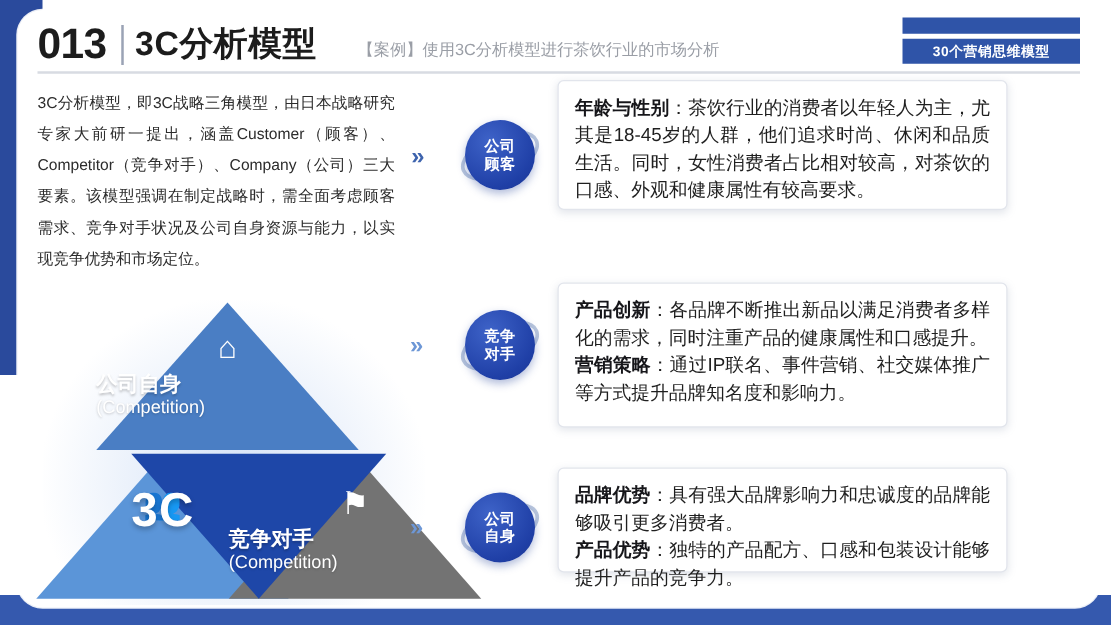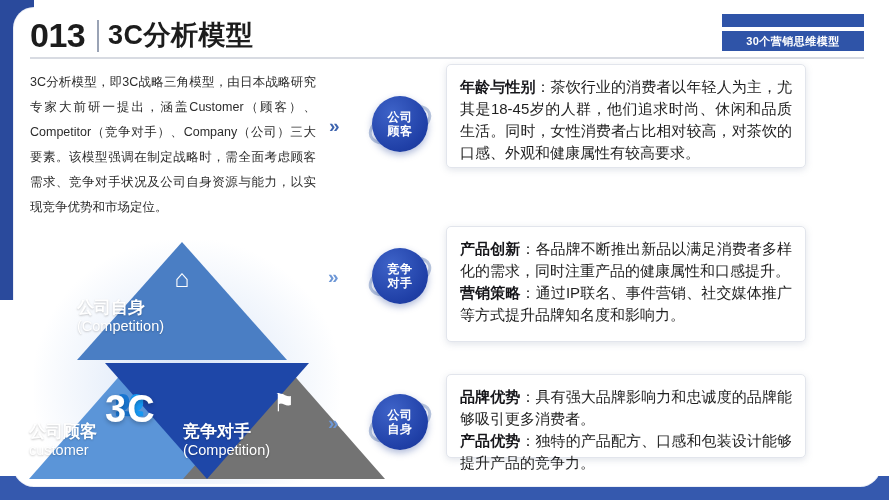--- a/index.html
+++ b/index.html
@@ -211,20 +211,21 @@
 
 <div class="frame-left-band"></div>
 <div class="frame-bottom-band"></div>
 
 <div class="page">
 
   <div class="header">
     <div class="h-num">013</div>
     <div class="h-sep"></div>
     <div class="h-title">3C分析模型</div>
+    <div class="h-sub">【案例】使用3C分析模型进行茶饮行业的市场分析</div>
     <div class="h-rule"></div>
 
     <div class="badge-wrap">
       <div class="badge-bar"></div>
       <div class="badge-main">30个营销思维模型</div>
     </div>
   </div>
 
   <div class="intro">3C分析模型，即3C战略三角模型，由日本战略研究专家大前研一提出，涵盖Customer（顾客）、Competitor（竞争对手）、Company（公司）三大要素。该模型强调在制定战略时，需全面考虑顾客需求、竞争对手状况及公司自身资源与能力，以实现竞争优势和市场定位。</div>
 
@@ -238,24 +239,20 @@
 
     <div class="tri-icon icn-top">⌂</div>
     <div class="tri-icon icn-left">👥</div>
     <div class="tri-icon icn-right">⚑</div>
 
     <div class="tri-label lbl-top">
       <span class="lbl-cn">公司自身</span>
       <span class="lbl-en">(Competition)</span>
     </div>
 
-    <div class="tri-label lbl-left">
-      <span class="lbl-cn">公司顾客</span>
-      <span class="lbl-en">customer</span>
-    </div>
 
     <div class="tri-label lbl-right">
       <span class="lbl-cn">竞争对手</span>
       <span class="lbl-en">(Competition)</span>
     </div>
 
     <div class="tri-label lbl-center">
       <span class="lbl-3c">3C</span>
     </div>
   </div>

